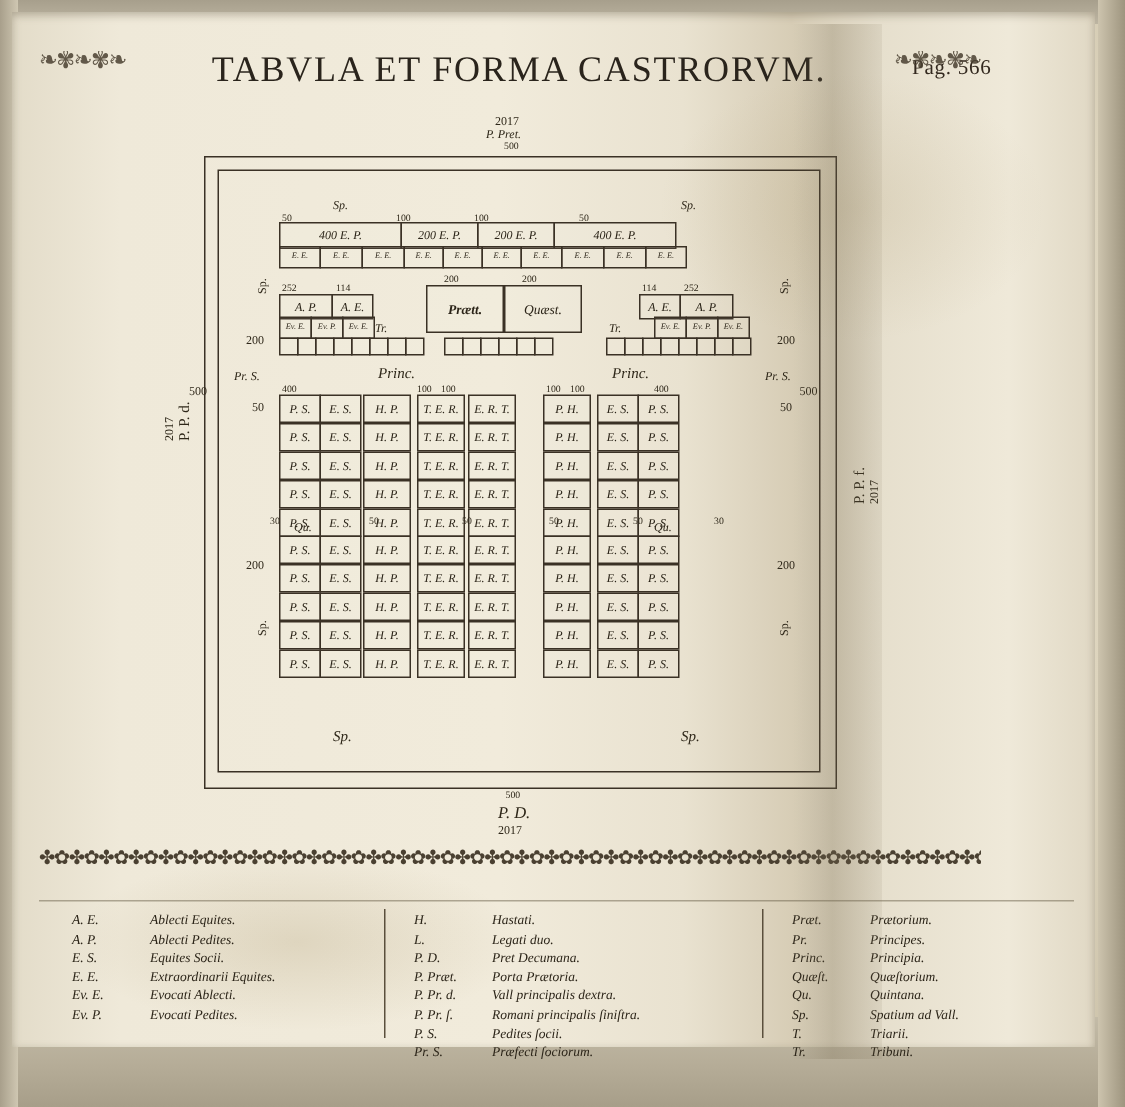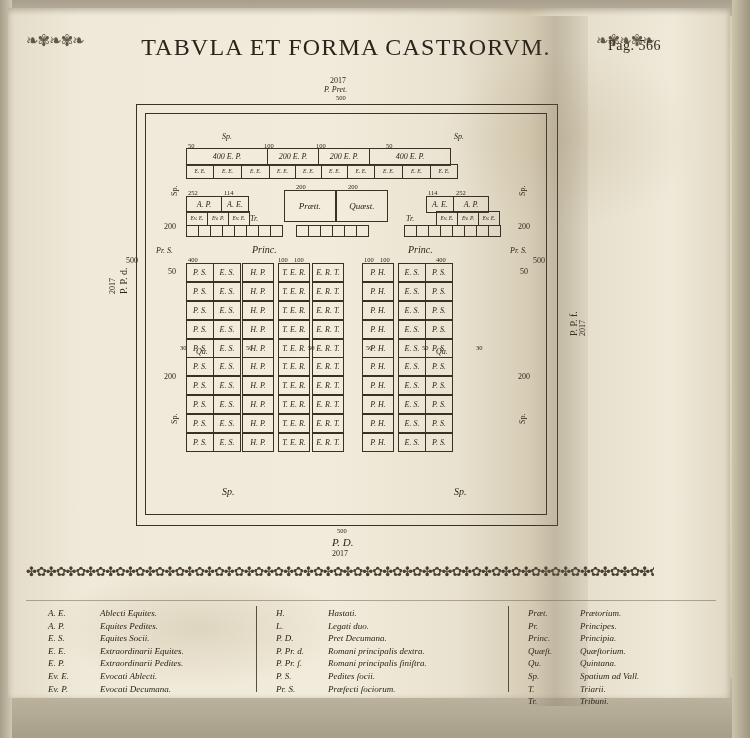--- a/index.html
+++ b/index.html
@@ -196,21 +196,21 @@
       </div>
       <div class="cellrow" style="left:300px;top:107px;">
         <div class="cell tiny" style="width:20px;height:13px;">Ev. E.</div>
         <div class="cell tiny" style="width:20px;height:13px;">Ev. P.</div>
         <div class="cell tiny" style="width:20px;height:13px;">Ev. E.</div>
       </div>
 
       <div class="lbl i" style="left:114px;top:110px;">Tr.</div>
       <div class="lbl i" style="left:270px;top:110px;">Tr.</div>
 
-      <div class="cell" style="position:absolute;left:148px;top:86px;width:50px;height:30px;font-size:9px;">Prætt.</div>
+      <div class="cell" style="position:absolute;left:148px;top:86px;width:50px;height:30px;font-size:9px;font-weight:bold;">Prætt.</div>
       <div class="cell" style="position:absolute;left:200px;top:86px;width:50px;height:30px;font-size:9px;">Quæst.</div>
       <div class="num" style="left:160px;top:79px;">200</div>
       <div class="num" style="left:212px;top:79px;">200</div>
 
       <div class="cellrow" style="left:50px;top:121px;">
         <div class="cell tiny" style="width:11px;height:10px;"></div>
         <div class="cell tiny" style="width:11px;height:10px;"></div>
         <div class="cell tiny" style="width:11px;height:10px;"></div>
         <div class="cell tiny" style="width:11px;height:10px;"></div>
         <div class="cell tiny" style="width:11px;height:10px;"></div>
@@ -467,59 +467,59 @@
     <div class="legend">
       <div class="legdiv" style="left:228px;"></div>
       <div class="legdiv" style="left:480px;"></div>
       <div class="legcol c1" id="legcol1">
           <div class="legrow">
             <div class="legabbr">A. E.</div>
             <div class="legtext">Ablecti Equites.</div>
           </div>
           <div class="legrow">
             <div class="legabbr">A. P.</div>
-            <div class="legtext">Equites Pedites.</div>
+            <div class="legtext">Ablecti Pedites.</div>
           </div>
           <div class="legrow">
             <div class="legabbr">E. S.</div>
             <div class="legtext">Equites Socii.</div>
           </div>
           <div class="legrow">
             <div class="legabbr">E. E.</div>
             <div class="legtext">Extraordinarii Equites.</div>
           </div>
           <div class="legrow">
-            <div class="legabbr">E. P.</div>
-            <div class="legtext">Extraordinarii Pedites.</div>
-          </div>
-          <div class="legrow">
             <div class="legabbr">Ev. E.</div>
             <div class="legtext">Evocati Ablecti.</div>
           </div>
           <div class="legrow">
             <div class="legabbr">Ev. P.</div>
-            <div class="legtext">Evocati Decumana.</div>
+            <div class="legtext">Evocati Pedites.</div>
           </div>
         </div>
       <div class="legcol c2" id="legcol2">
           <div class="legrow">
             <div class="legabbr">H.</div>
             <div class="legtext">Hastati.</div>
           </div>
           <div class="legrow">
             <div class="legabbr">L.</div>
             <div class="legtext">Legati duo.</div>
           </div>
           <div class="legrow">
             <div class="legabbr">P. D.</div>
             <div class="legtext">Pret Decumana.</div>
           </div>
           <div class="legrow">
+            <div class="legabbr">P. Præt.</div>
+            <div class="legtext">Porta Prætoria.</div>
+          </div>
+          <div class="legrow">
             <div class="legabbr">P. Pr. d.</div>
-            <div class="legtext">Romani principalis dextra.</div>
+            <div class="legtext">Vall principalis dextra.</div>
           </div>
           <div class="legrow">
             <div class="legabbr">P. Pr. ſ.</div>
             <div class="legtext">Romani principalis ſiniſtra.</div>
           </div>
           <div class="legrow">
             <div class="legabbr">P. S.</div>
             <div class="legtext">Pedites ſocii.</div>
           </div>
           <div class="legrow">

